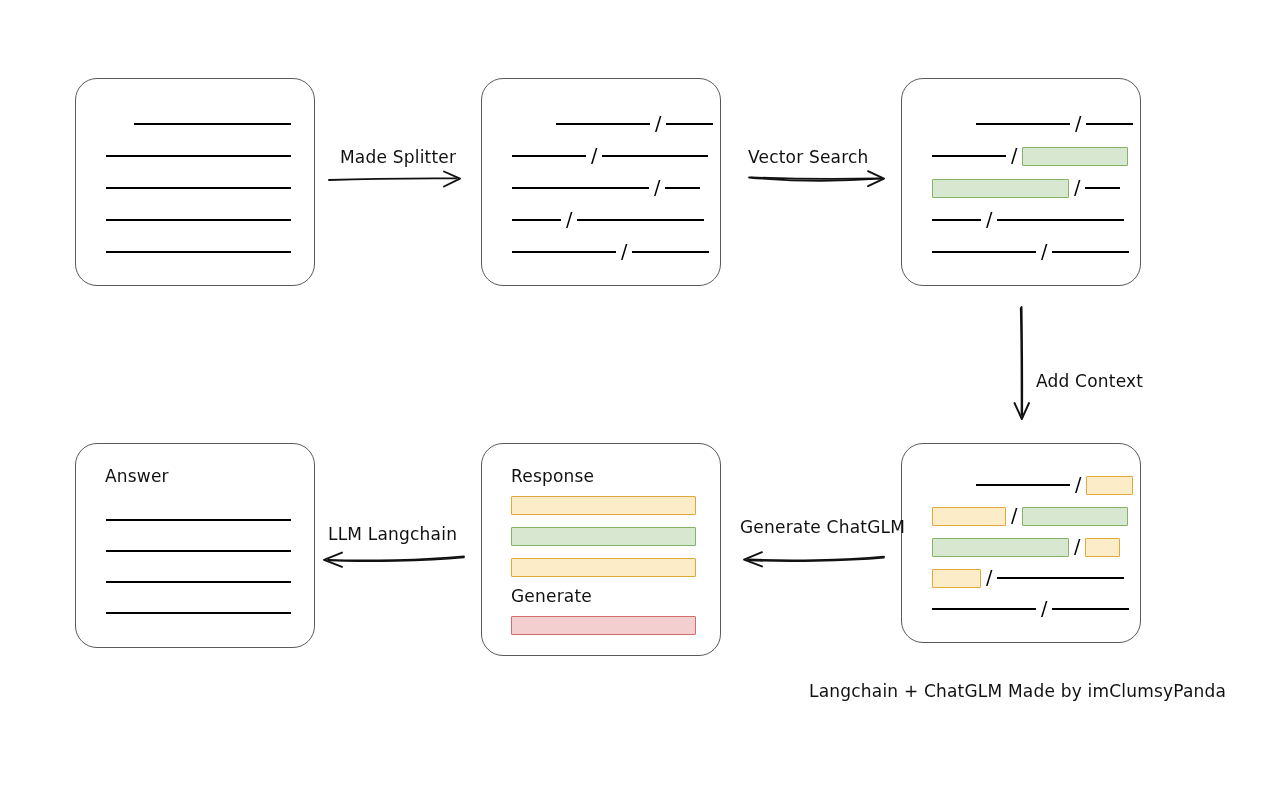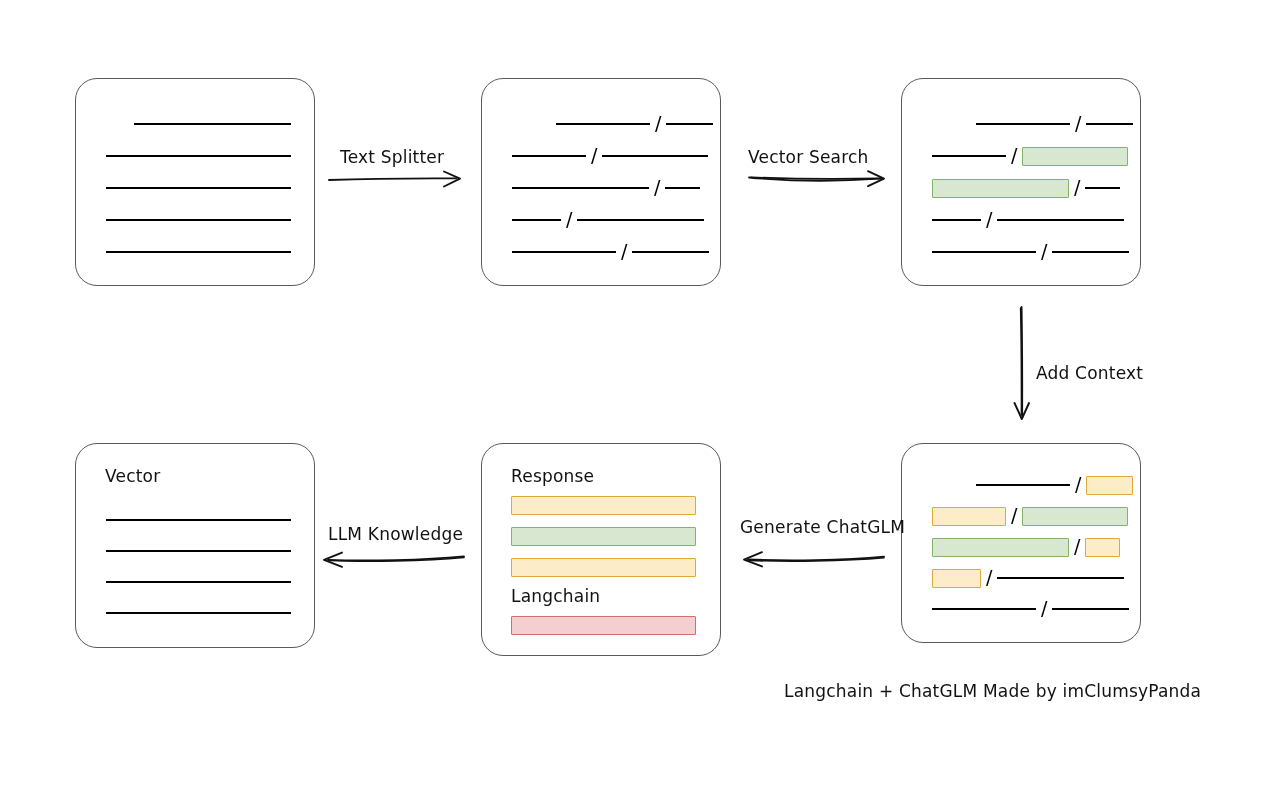--- a/index.html
+++ b/index.html
@@ -71,20 +71,21 @@
     letter-spacing:.2px;
   }
   .arrow-svg{position:absolute;overflow:visible;}
 
   .footer{
     position:absolute;
     font-size:17px;
     color:#111;
     white-space:nowrap;
     letter-spacing:.2px;
+    margin-left:25px;
   }
 </style>
 </head>
 <body>
 
 <div id="canvas"></div>
 
 <div class="card" style="left:75px;top:78px;width:240px;height:208px;">
 
 <div class="row" style="left: 30px; top: 38px;">
@@ -191,72 +192,72 @@
     <div class="row" style="left: 30px; top: 158px;">
       <span class="seg-line" style="width: 104px;"></span>
       <span class="slash" style="margin: 0px 5px;">/</span>
       <span class="seg-line" style="width: 77px;"></span>
     </div>
   </div>
 
 <div class="card" style="left:481px;top:443px;width:240px;height:213px;">
   <div class="card-label" style="left:29px;top:22px;">Response</div>
 
-  <div class="card-label" style="left:29px;top:142px;">Langchain</div>
+  <div class="card-label" style="left:29px;top:142px;">Generate</div>
 
 <div class="bar chip-yellow" style="left: 29px; top: 52px; width: 185px;"></div>
     <div class="bar chip-green" style="left: 29px; top: 83px; width: 185px;"></div>
     <div class="bar chip-yellow" style="left: 29px; top: 114px; width: 185px;"></div>
     <div class="bar chip-red" style="left: 29px; top: 172px; width: 185px;"></div>
   </div>
 
 <div class="card" style="left:75px;top:443px;width:240px;height:205px;">
-  <div class="card-label" style="left:29px;top:22px;">Vector</div>
+  <div class="card-label" style="left:29px;top:22px;">Answer</div>
 
 <div class="row" style="left: 30px; top: 69px;">
       <span class="seg-line" style="width: 185px;"></span>
     </div>
     <div class="row" style="left: 30px; top: 100px;">
       <span class="seg-line" style="width: 185px;"></span>
     </div>
     <div class="row" style="left: 30px; top: 131px;">
       <span class="seg-line" style="width: 185px;"></span>
     </div>
     <div class="row" style="left: 30px; top: 162px;">
       <span class="seg-line" style="width: 185px;"></span>
     </div>
   </div>
 
-<div class="arrow-label" style="left:340px;top:147px;">Text Splitter</div>
+<div class="arrow-label" style="left:340px;top:147px;">Made Splitter</div>
 <svg class="arrow-svg" style="left:328px;top:168px;" width="140" height="22" viewBox="0 0 140 22">
   <path d="M1 12 C40 10.6, 85 10.2, 128 10.4" stroke="#111" stroke-width="1.9" fill="none" stroke-linecap="round"></path>
   <path d="M116 3.5 L132 10.7 L116 18.5" stroke="#111" stroke-width="1.9" fill="none" stroke-linejoin="round" stroke-linecap="round"></path>
 </svg>
 
 <div class="arrow-label" style="left:748px;top:147px;">Vector Search</div>
 <svg class="arrow-svg" style="left:748px;top:168px;" width="142" height="22" viewBox="0 0 142 22">
   <path d="M1 9.5 C45 13.5, 96 13.2, 132 10.6" stroke="#111" stroke-width="1.8" fill="none" stroke-linecap="round"></path>
   <path d="M3 9.2 C48 11.2, 98 11.0, 133 10.4" stroke="#111" stroke-width="1.6" fill="none" stroke-linecap="round"></path>
   <path d="M120 3.2 L136 10.6 L120 18.2" stroke="#111" stroke-width="1.9" fill="none" stroke-linejoin="round" stroke-linecap="round"></path>
 </svg>
 
-<div class="arrow-label" style="left:1036px;top:363px;">Add Context</div>
+<div class="arrow-label" style="left:1036px;top:371px;">Add Context</div>
 <svg class="arrow-svg" style="left:1010px;top:305px;" width="26" height="118" viewBox="0 0 26 118">
   <path d="M11.6 2 C12.2 40, 12.3 78, 12.2 110" stroke="#111" stroke-width="1.8" fill="none" stroke-linecap="round"></path>
   <path d="M10.6 3 C11.4 40, 11.5 78, 11.4 110" stroke="#111" stroke-width="1.5" fill="none" stroke-linecap="round"></path>
   <path d="M4.5 98 L11.8 114 L19 98" stroke="#111" stroke-width="1.9" fill="none" stroke-linejoin="round" stroke-linecap="round"></path>
 </svg>
 
 <div class="arrow-label" style="left:740px;top:517px;">Generate ChatGLM</div>
 <svg class="arrow-svg" style="left:740px;top:548px;" width="146" height="22" viewBox="0 0 146 22">
   <path d="M144 8.6 C104 12.6, 46 13.2, 8 11.4" stroke="#111" stroke-width="1.8" fill="none" stroke-linecap="round"></path>
   <path d="M144 9.8 C104 13.4, 46 14.0, 9 12.4" stroke="#111" stroke-width="1.5" fill="none" stroke-linecap="round"></path>
   <path d="M22 4.2 L4 11.6 L22 18.4" stroke="#111" stroke-width="1.9" fill="none" stroke-linejoin="round" stroke-linecap="round"></path>
 </svg>
 
-<div class="arrow-label" style="left:328px;top:524px;">LLM Knowledge</div>
+<div class="arrow-label" style="left:328px;top:524px;">LLM Langchain</div>
 <svg class="arrow-svg" style="left:320px;top:548px;" width="146" height="22" viewBox="0 0 146 22">
   <path d="M144 8.4 C104 12.2, 46 13.4, 8 11.8" stroke="#111" stroke-width="1.8" fill="none" stroke-linecap="round"></path>
   <path d="M144 9.6 C104 13.2, 46 14.2, 9 12.6" stroke="#111" stroke-width="1.5" fill="none" stroke-linecap="round"></path>
   <path d="M22 4.6 L4 11.9 L22 18.8" stroke="#111" stroke-width="1.9" fill="none" stroke-linejoin="round" stroke-linecap="round"></path>
 </svg>
 
 <div class="footer" style="left:784px;top:681px;">Langchain + ChatGLM Made by imClumsyPanda</div>
 
 </body></html>

